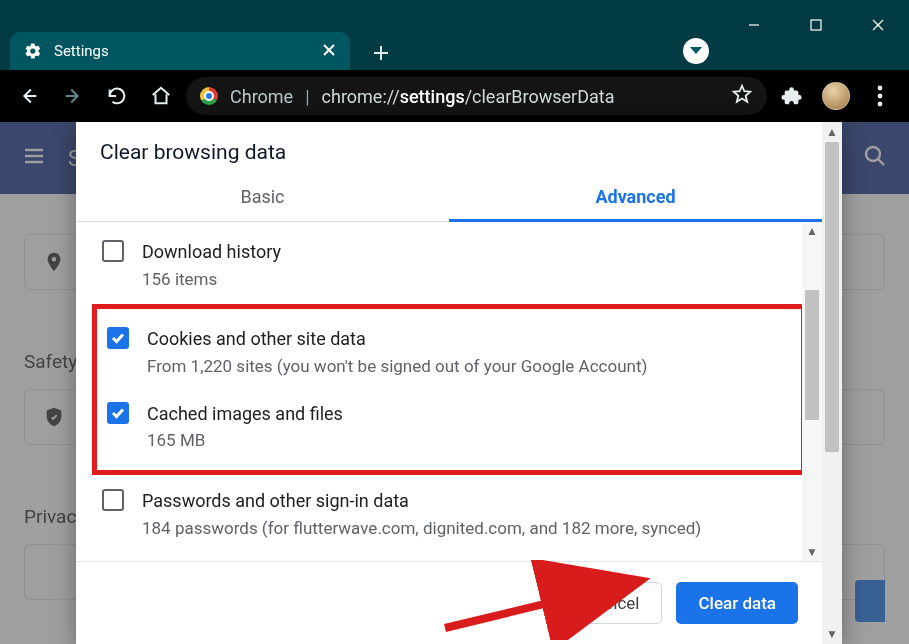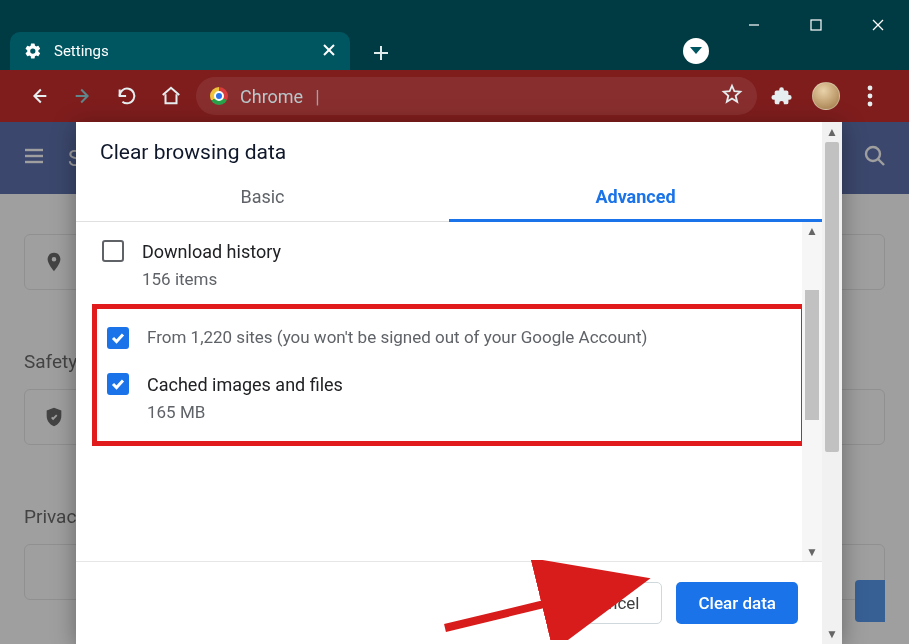--- a/index.html
+++ b/index.html
@@ -63,24 +63,24 @@
   .tabsbar .spacer { flex:1; }
   .tabsbar .circle-btn {
     width: 26px; height:26px; border-radius:50%; background:#fff;
     margin-right: 200px; margin-bottom:6px;
     display:flex; align-items:center; justify-content:center;
   }
   .tabsbar .circle-btn svg { fill:#005660; }
   
   .addressbar {
     height: 52px;
-    background: #7f1d1d;
+    background: #000000;
     display: flex;
     align-items: center;
-    padding: 0 20px;
+    padding: 0 10px;
     gap: 6px;
     color: #e6eef0;
   }
   .nav-icon {
     width: 38px; height: 38px;
     display:flex; align-items:center; justify-content:center;
   }
   .nav-icon svg { stroke:#e6eef0; fill:none; stroke-width:2.2; }
   .nav-icon.dim svg { stroke:#5f868c; }
   .omnibox {
@@ -315,20 +315,23 @@
   <div class="nav-icon">
     <svg width="22" height="22" viewBox="0 0 24 24">
         <path d="M3 11 L12 3 L21 11"></path>
         <path d="M6 10 V20 H18 V10"></path>
       </svg>
   </div>
   <div class="omnibox">
     <span class="chrome-mini"></span>
     <span class="url-prefix">Chrome</span>
     <span class="divider">|</span>
+    <span class="url-path">
+      <span>chrome://</span><b>settings</b><span>/clearBrowserData</span>
+    </span>
     <span class="star">
       <svg width="22" height="22" viewBox="0 0 24 24" fill="none" stroke="#e6eef0" stroke-width="2">
           <polygon points="12 3 14.6 9 21 9.5 16 14 17.6 20.5 12 17 6.4 20.5 8 14 3 9.5 9.4 9"></polygon>
         </svg>
     </span>
   </div>
   <div class="ext-icon">
     <svg width="22" height="22" viewBox="0 0 24 24" fill="#e6eef0">
         <path d="M20 11h-1V8a2 2 0 0 0-2-2h-3V5a2.5 2.5 0 0 0-5 0v1H6a2 2 0 0 0-2 2v3H3a2.5 2.5 0 0 0 0 5h1v3a2 2 0 0 0 2 2h3v-1a2.5 2.5 0 0 1 5 0v1h3a2 2 0 0 0 2-2v-3h1a2.5 2.5 0 0 0 0-5Z"></path>
       </svg>
@@ -401,36 +404,44 @@
       </div>
 
       <div class="highlight-box">
         <div class="dlg-item" style="padding-left:10px; padding-right:10px;">
           <div class="chk checked">
             <svg width="14" height="14" viewBox="0 0 14 14">
                 <polyline points="2 7 5.5 10.5 12 3.5"></polyline>
               </svg>
           </div>
           <div class="item-text">
+            <div class="primary">Cookies and other site data</div>
             <div class="secondary">From 1,220 sites (you won't be signed out of your Google Account)</div>
           </div>
         </div>
         <div class="dlg-item" style="padding-left:10px; padding-right:10px;">
           <div class="chk checked">
             <svg width="14" height="14" viewBox="0 0 14 14">
                 <polyline points="2 7 5.5 10.5 12 3.5"></polyline>
               </svg>
           </div>
           <div class="item-text">
             <div class="primary">Cached images and files</div>
             <div class="secondary">165 MB</div>
           </div>
         </div>
       </div>
 
+      <div class="dlg-item">
+        <div class="chk"></div>
+        <div class="item-text">
+          <div class="primary">Passwords and other sign-in data</div>
+          <div class="secondary">184 passwords (for flutterwave.com, dignited.com, and 182 more, synced)</div>
+        </div>
+      </div>
 
       <div class="inner-scroll">
         <div class="arrow">▲</div>
         <div class="track">
             <div class="thumb" style="top:50px; height:130px;"></div>
           </div>
         <div class="arrow">▼</div>
       </div>
     </div>
 

